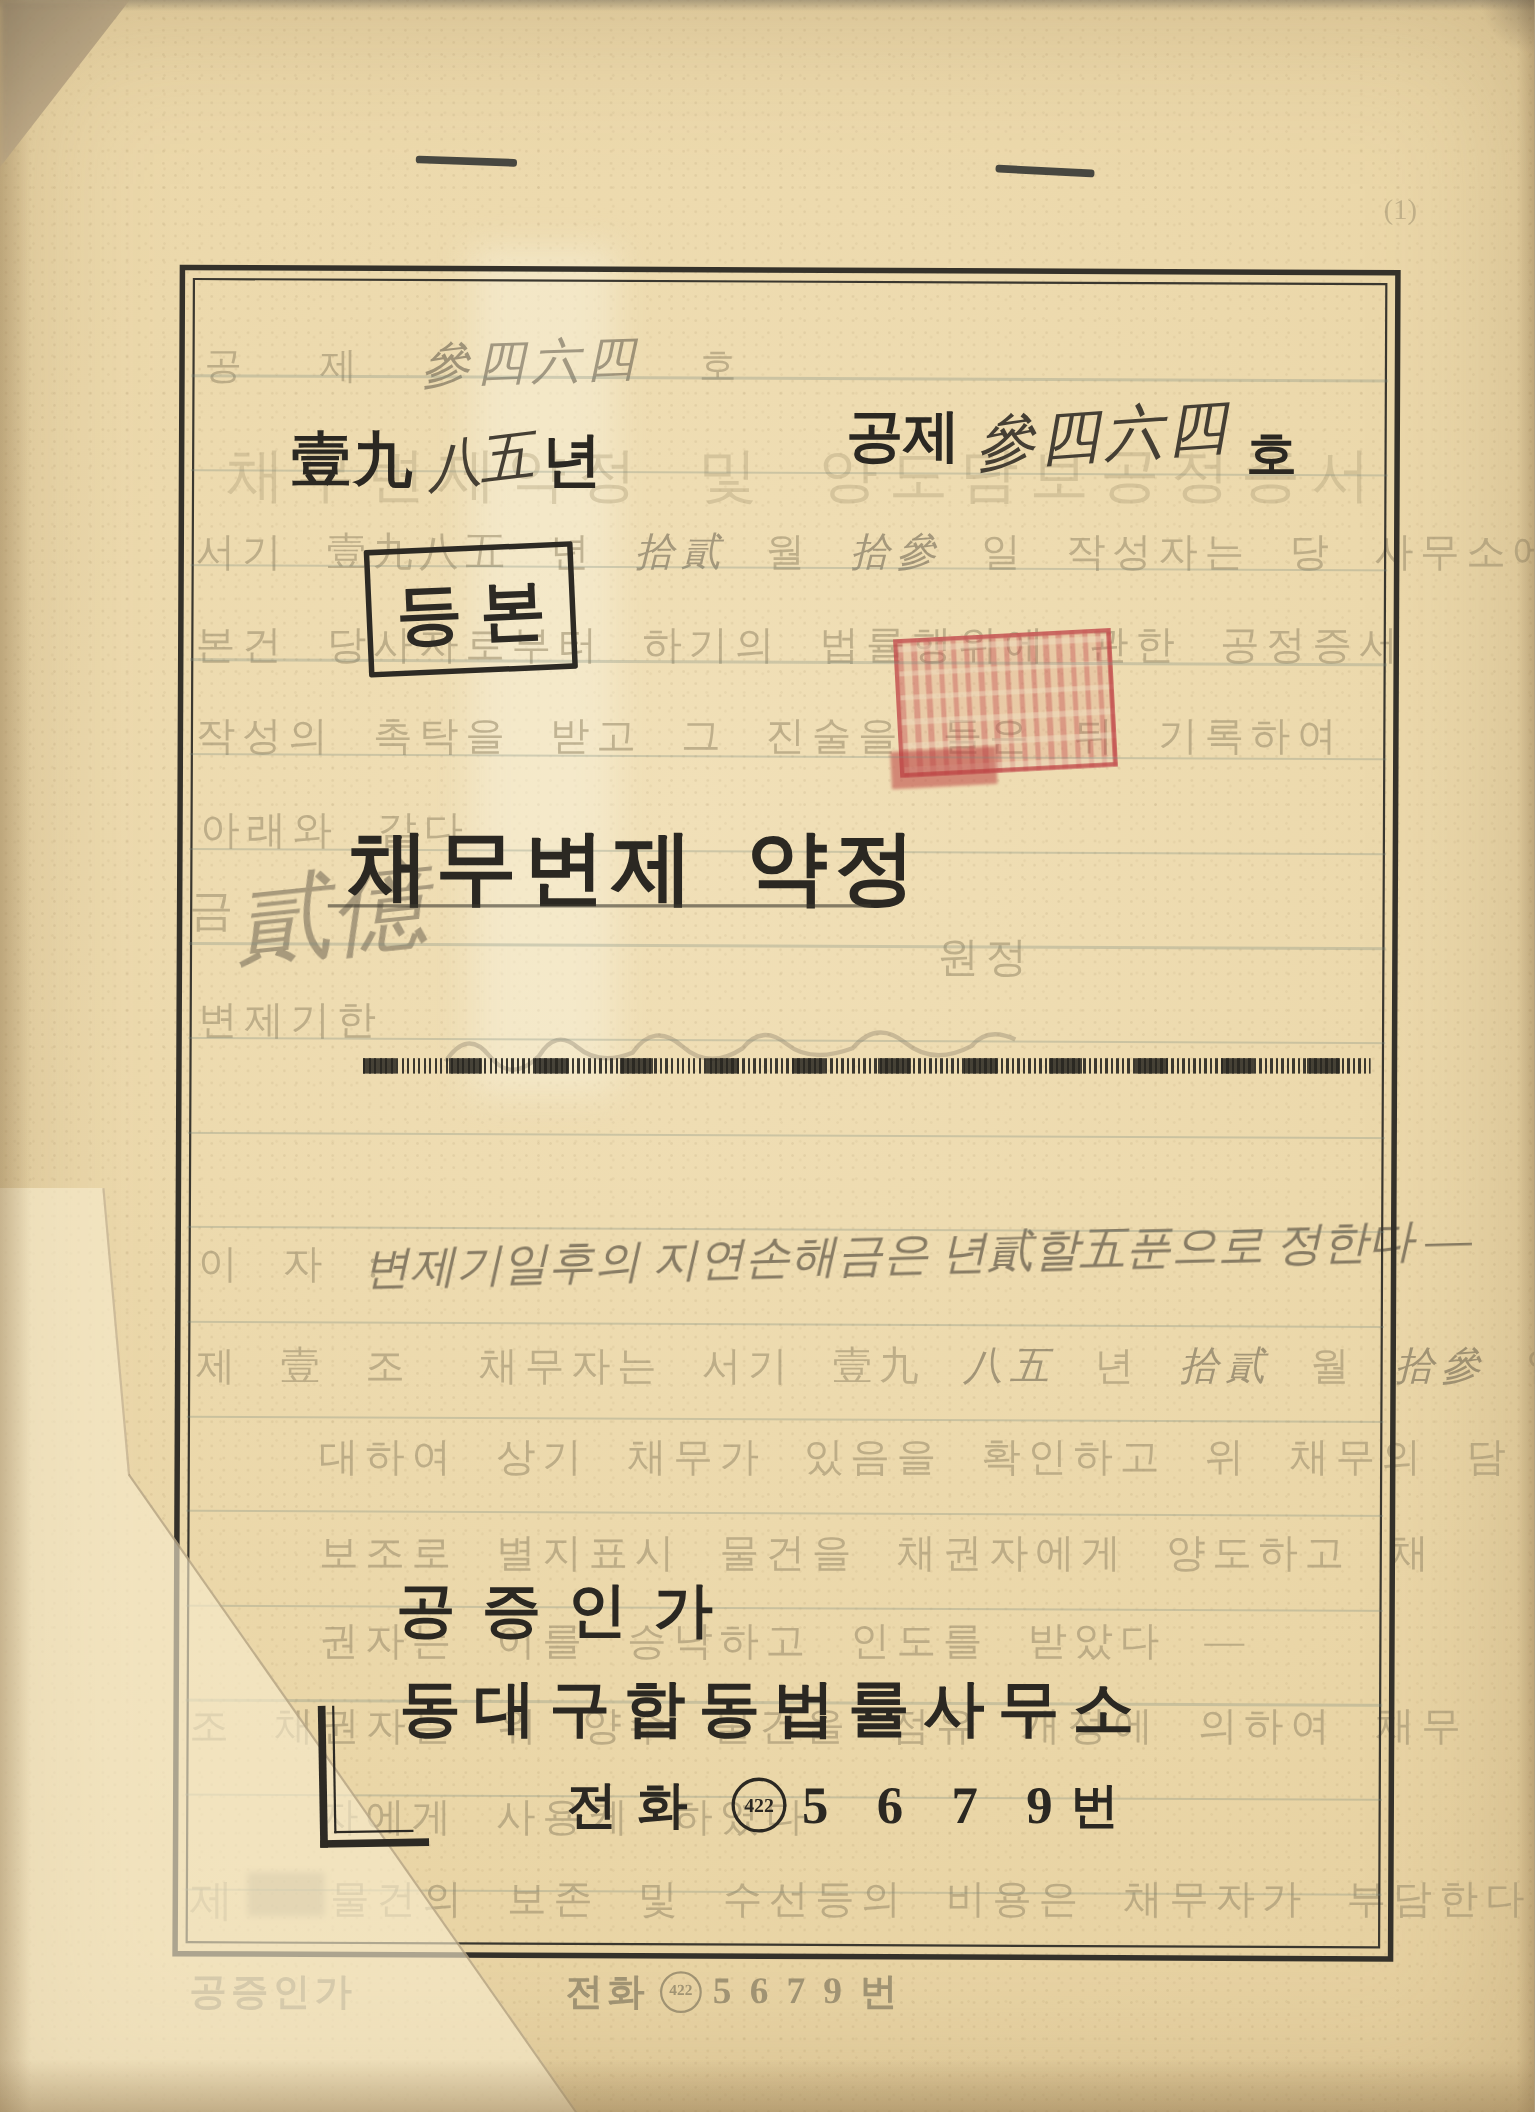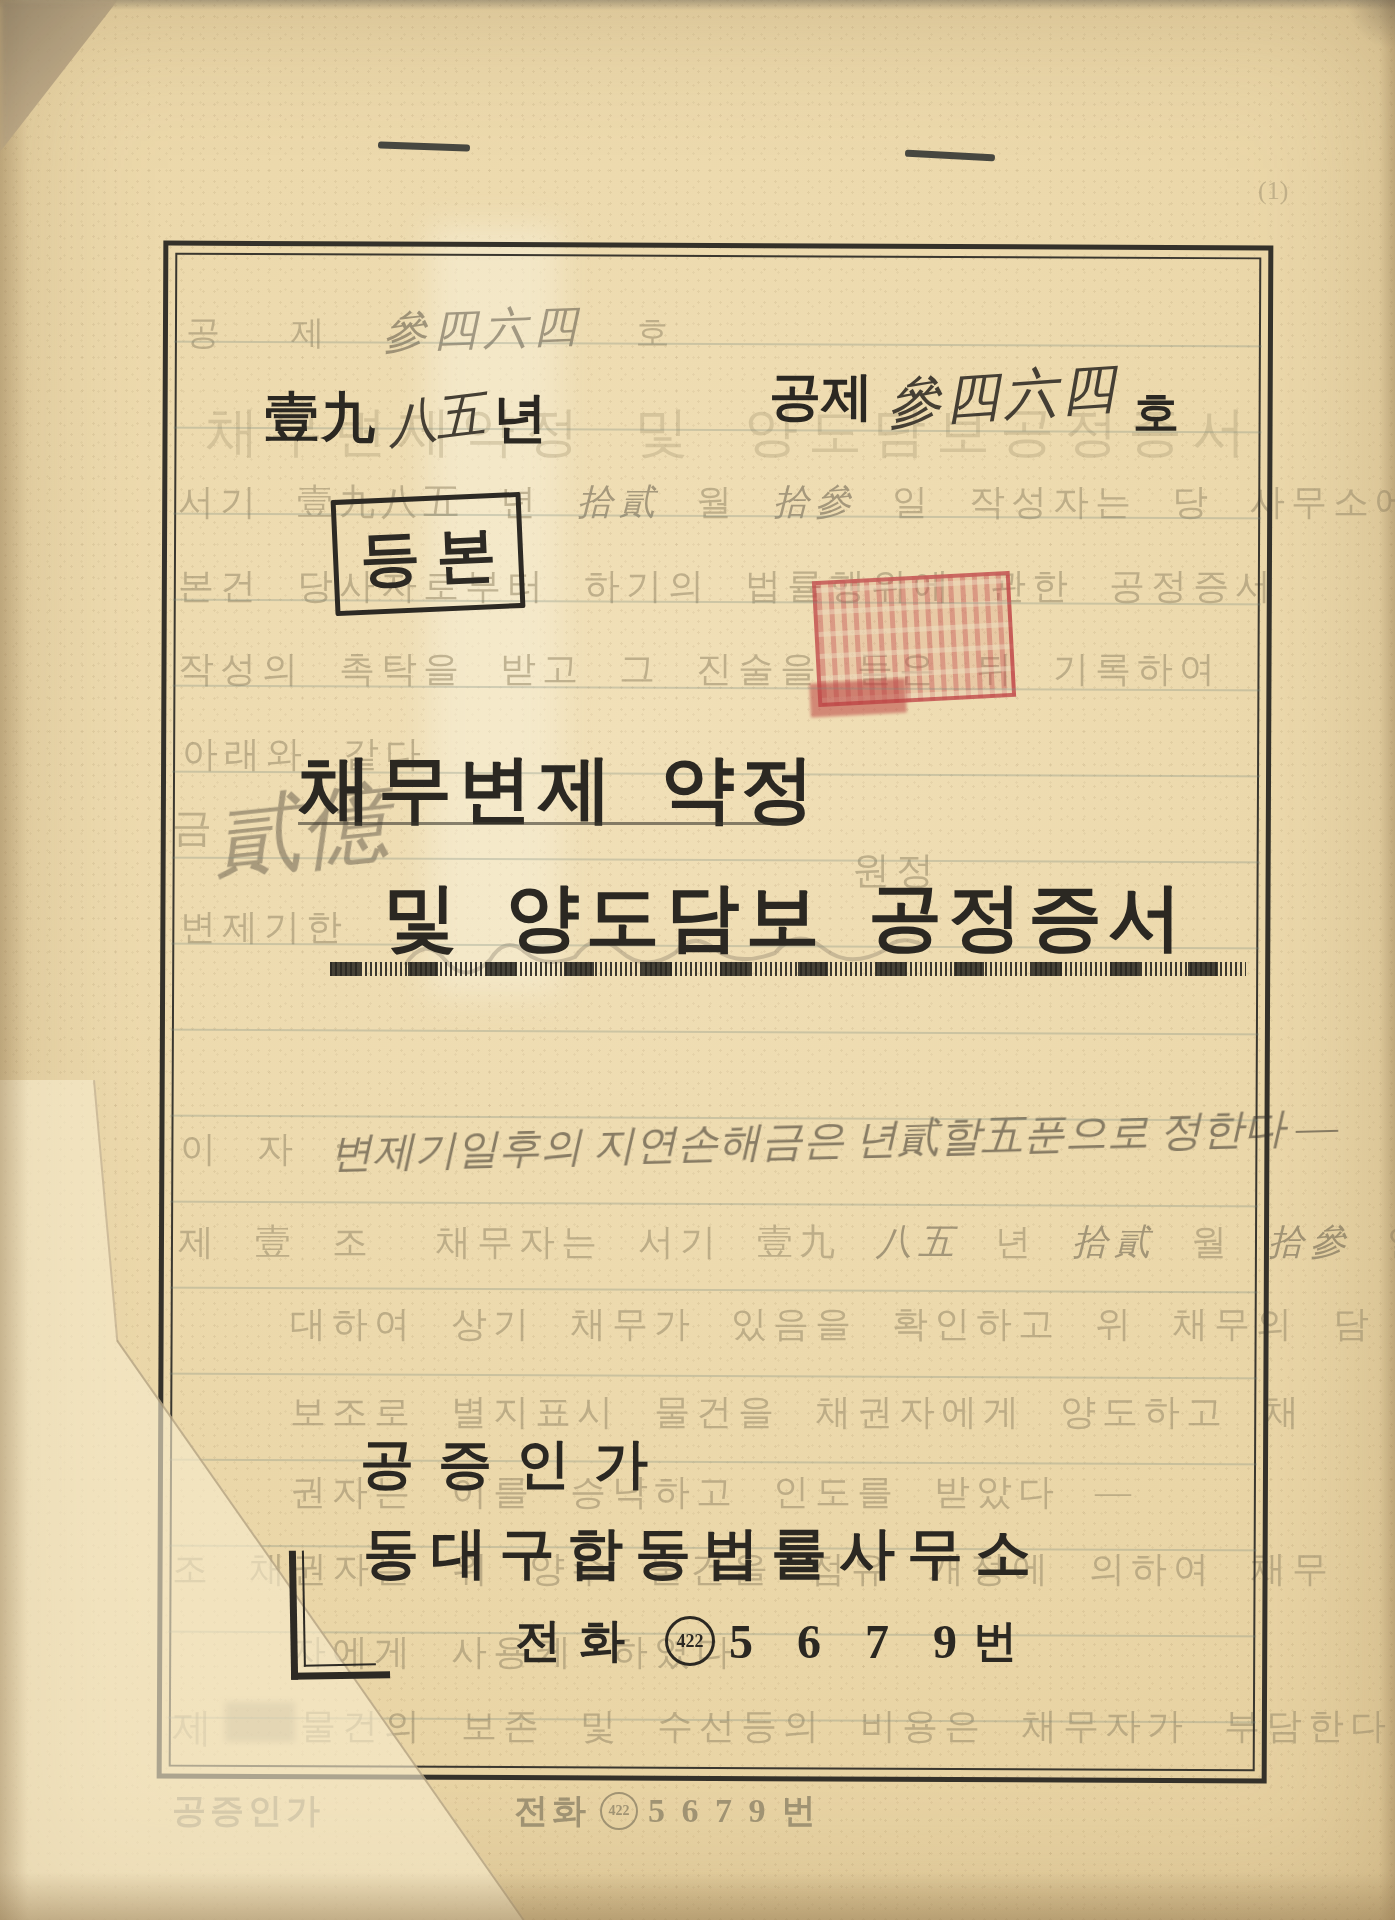--- a/index.html
+++ b/index.html
@@ -60,21 +60,21 @@
 
   .red-seal{left:815px;top:576px;width:190px;height:118px;transform:rotate(-3deg);
     border:4px solid rgba(193,75,75,.78);
     background-image:
       repeating-linear-gradient(0deg,rgba(240,225,195,.45) 0 5px,transparent 5px 22px),
       repeating-linear-gradient(90deg,rgba(197,85,85,.5) 0 5px,rgba(197,85,85,.14) 5px 12px);
     filter:blur(.5px);z-index:4;}
   .red-seal::after{content:"";position:absolute;left:-12px;bottom:-14px;width:96px;height:34px;
     background:rgba(186,66,66,.55);filter:blur(1.5px);}
 
-  .title-line{font-weight:bold;color:#2b2822;font-size:74px;letter-spacing:6px;word-spacing:18px;z-index:6;}
+  .title-line{font-weight:bold;color:#2b2822;font-size:74px;letter-spacing:6px;word-spacing:18px;z-index:6;margin-left:18px;}
   .title-underline{left:298px;top:822px;width:494px;height:3px;background:rgba(60,56,46,.6);z-index:6;}
   .hatch-rule{left:330px;top:962px;width:916px;height:14px;z-index:6;
     background-image:
       repeating-linear-gradient(90deg,rgba(40,38,32,.9) 0 2px,transparent 2px 5px),
       repeating-linear-gradient(90deg,rgba(40,38,32,.85) 0 30px,transparent 30px 78px);}
   .scrawl-svg{left:400px;top:920px;z-index:4;opacity:.5;}
 
   .office-certified{left:360px;top:1428px;font-size:54px;font-weight:bold;letter-spacing:24px;}
   .office-name{left:363px;top:1516px;font-size:56px;font-weight:bold;letter-spacing:12px;}
   .phone-row{left:515px;top:1610px;display:flex;align-items:center;z-index:6;}
@@ -159,21 +159,20 @@
   <div class="abs ghost nowrap" style="left:178px;top:645px;">작성의 촉탁을 받고 그 진술을 들은 뒤 기록하여</div>
   <div class="abs ghost nowrap" style="left:182px;top:730px;">아래와 같다</div>
 
   <div class="abs ghost nowrap" style="left:172px;top:800px;font-size:40px;">금</div>
   <div class="abs ghost-hw nowrap" style="left:212px;top:772px;font-size:88px;opacity:.55;transform:rotate(-6deg);filter:blur(.6px);z-index:3;">貳億</div>
   <div class="abs ghost nowrap" style="left:852px;top:845px;font-size:38px;">원정</div>
 
   <div class="abs title-line nowrap" style="left:298px;top:740px;">채무변제 약정</div>
   <div class="abs title-underline"></div>
   <div class="abs ghost nowrap" style="left:180px;top:903px;">변제기한</div>
-  <div class="abs title-line nowrap" style="left:383px;top:868px;">및 양도담보 공정증서</div>
 
   <svg class="abs scrawl-svg" width="650" height="70" viewBox="0 0 650 70">
     <path d="M5 45 q20 -30 40 -5 t45 0 q15 -25 35 -8 t50 5 q20 -28 45 -6 t55 2 q18 -22 40 -4 t60 4 q22 -26 48 -5 t60 3 q15 -18 40 -6" stroke="rgba(110,100,85,.6)" stroke-width="4" fill="none"></path>
   </svg>
 
   <div class="abs hatch-rule"></div>
 
   <div class="abs ghost nowrap" style="left:180px;top:1125px;">이 자 :</div>
   <div class="abs ghost-hw nowrap" style="left:330px;top:1112px;font-size:42px;transform:rotate(-1.5deg);opacity:.8;">변제기일후의 지연손해금은 년貳할五푼으로 정한다 ―</div>
 

